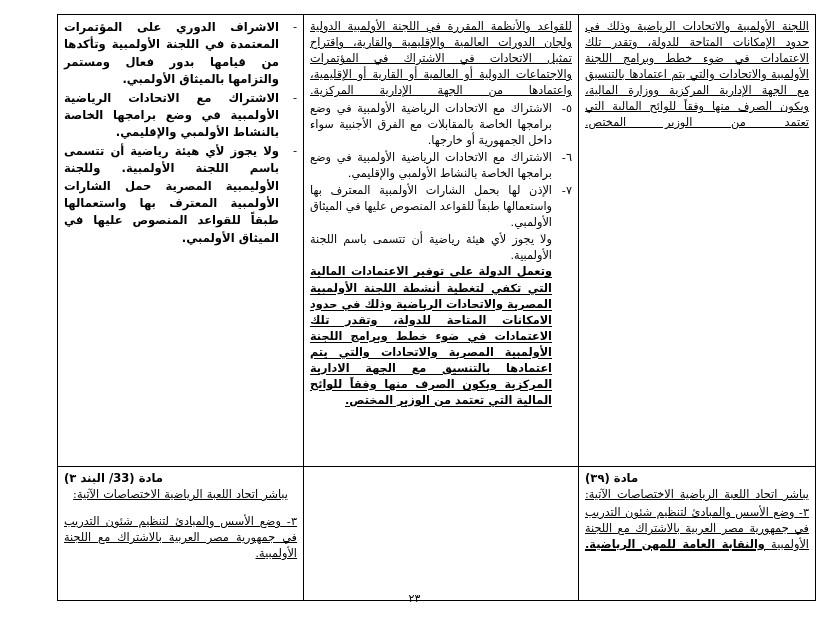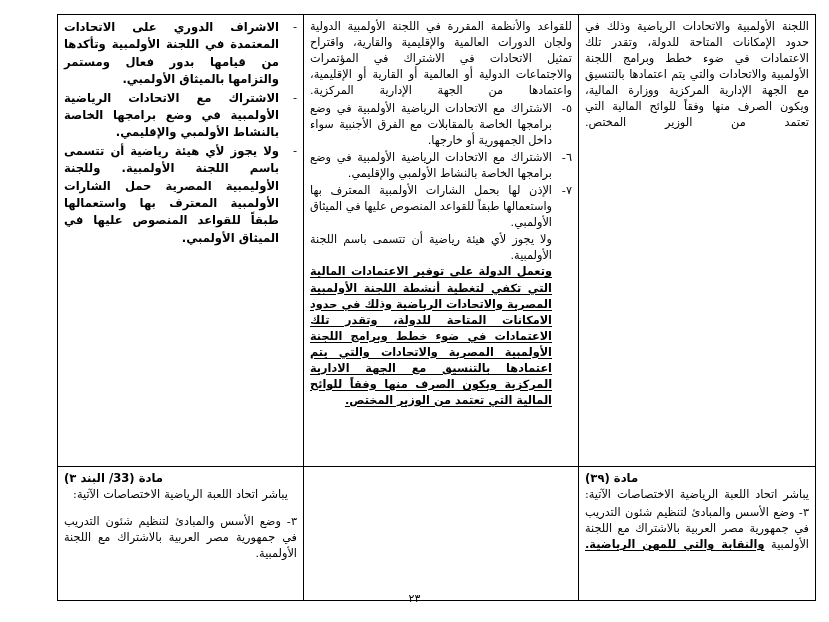--- a/index.html
+++ b/index.html
@@ -49,20 +49,21 @@
 
   
   .blk {
     font-size: 11.3px;
     line-height: 1.42;
     text-align: justify;
     text-align-last: right;
     direction: rtl;
     margin: 0 0 2px 0;
     word-spacing: 0.5px;
+    text-decoration: underline;
   }
   .blk.center-last { text-align-last: center; }
   .blk.just { text-align: justify; text-align-last: justify; }
 
   .cell-title {
     font-size: 11.6px;
     font-weight: bold;
     text-align: left;
     margin: 0 0 2px 0;
     direction: rtl;
@@ -169,40 +170,40 @@
 
           <p class="indent-block">ولا يجوز لأي هيئة رياضية أن تتسمى باسم اللجنة الأولمبية.</p>
 
           <p class="indent-block bold-u">وتعمل الدولة على توفير الاعتمادات المالية التي تكفي لتغطية أنشطة اللجنة الأولمبية المصرية والاتحادات الرياضية وذلك في حدود الامكانات المتاحة للدولة، وتقدر تلك الاعتمادات في ضوء خطط وبرامج اللجنة الأولمبية المصرية والاتحادات والتي يتم اعتمادها بالتنسيق مع الجهة الادارية المركزية ويكون الصرف منها وفقاً للوائح المالية التي تعتمد من الوزير المختص.</p>
         </td>
 
         <td>
           <ul class="dashlist">
             <li>
               <span class="mark">-</span>
-              <span>الاشراف الدوري على الاتحادات المعتمدة في اللجنة الأولمبية وتأكدها من قيامها بدور فعال ومستمر والتزامها بالميثاق الأولمبي.</span>
+              <span>الاشراف الدوري على المؤتمرات المعتمدة في اللجنة الأولمبية وتأكدها من قيامها بدور فعال ومستمر والتزامها بالميثاق الأولمبي.</span>
             </li>
             <li>
               <span class="mark">-</span>
               <span>الاشتراك مع الاتحادات الرياضية الأولمبية في وضع برامجها الخاصة بالنشاط الأولمبي والإقليمي.</span>
             </li>
             <li>
               <span class="mark">-</span>
               <span>ولا يجوز لأي هيئة رياضية أن تتسمى باسم اللجنة الأولمبية. وللجنة الأوليمبية المصرية حمل الشارات الأولمبية المعترف بها واستعمالها طبقاً للقواعد المنصوص عليها في الميثاق الأولمبي.</span>
             </li>
           </ul>
         </td>
       </tr>
 
       <tr class="row-sub">
 
         <td>
           <p class="cell-title">مادة (٣٩)</p>
           <p class="blk just">يباشر اتحاد اللعبة الرياضية الاختصاصات الآتية:</p>
-          <p class="blk just"><span>٣-</span> <span>وضع الأسس والمبادئ لتنظيم شئون التدريب في جمهورية مصر العربية بالاشتراك مع اللجنة الأولمبية </span><span class="bold-u">والنقابة والتي للمهن الرياضية.</span></p>
+          <p class="blk just"><span>٣-</span> <span>وضع الأسس والمبادئ لتنظيم شئون التدريب في جمهورية مصر العربية بالاشتراك مع اللجنة الأولمبية </span><span class="bold-u">والنقابة العامة للمهن الرياضية.</span></p>
         </td>
 
         <td>
           <span></span>
         </td>
 
         <td>
           <p class="cell-title left-title">مادة (33/ البند ٣)</p>
           <p class="blk center-last">يباشر اتحاد اللعبة الرياضية الاختصاصات الآتية:</p>
           <div class="sp"></div>

